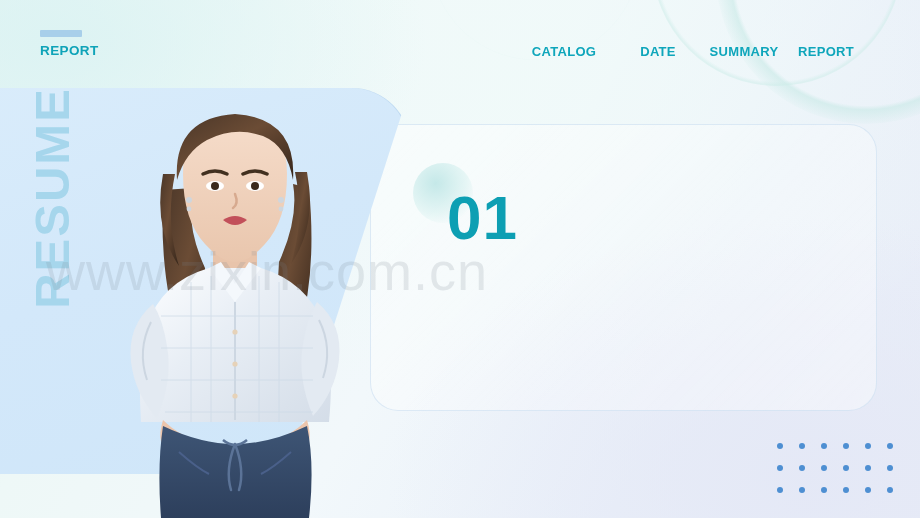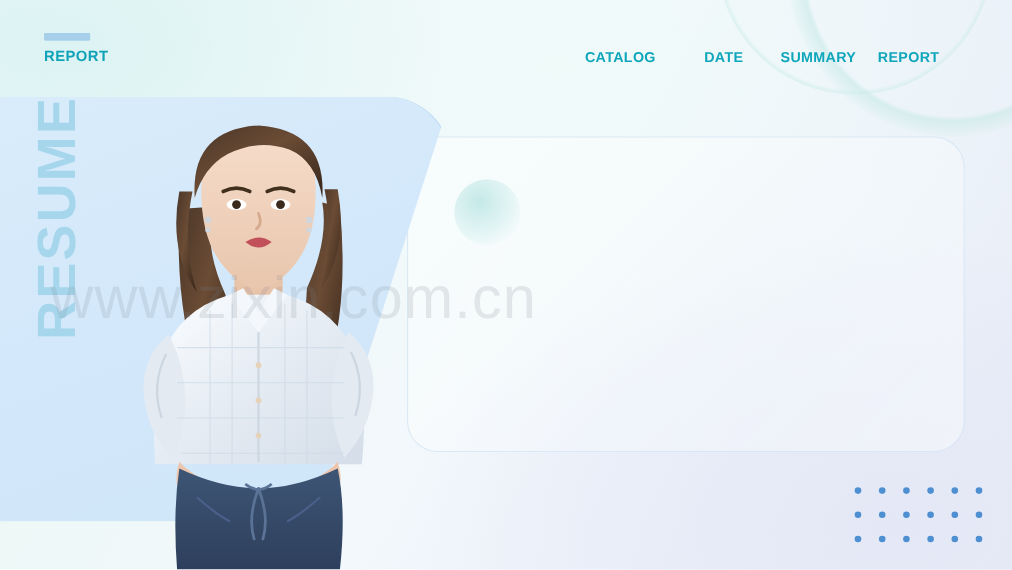--- a/index.html
+++ b/index.html
@@ -317,20 +317,21 @@
       <path d="M58 330 q-6 40 -2 92 l148 0 q6 -54 -2 -92 q-38 18 -72 18 q-34 0 -72 -18 z" fill="url(#denimG)"></path>
       <path d="M118 344 q12 10 24 0" stroke="#5b7397" stroke-width="2.5" fill="none"></path>
       <path d="M130 348 q-10 26 -4 46 M130 348 q10 26 4 46" stroke="#5b7397" stroke-width="2.5" fill="none" stroke-linecap="round"></path>
       <path d="M74 356 q18 16 30 22 M186 356 q-18 16 -30 22" stroke="#4a608a" stroke-width="2" fill="none"></path>
     </svg>
   </div>
 
   <div class="blob"></div>
 
   <div class="headline">
+    <div class="headline-num">01</div>
   </div>
 
   <div class="watermark">www.zixin.com.cn</div>
 
   <div class="dot-grid">
     <div class="dot"></div>
     <div class="dot"></div>
     <div class="dot"></div>
     <div class="dot"></div>
     <div class="dot"></div>

